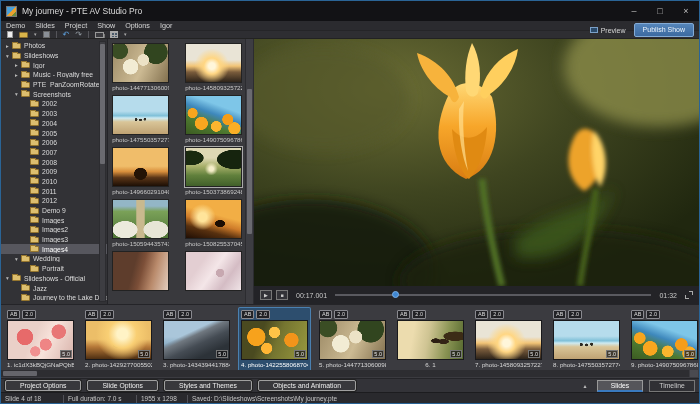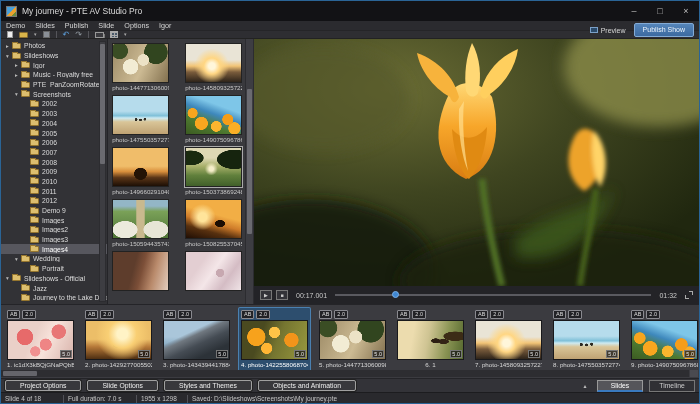--- a/index.html
+++ b/index.html
@@ -115,22 +115,22 @@
     <div class="wctrls">
       <span class="wbtn">–</span>
       <span class="wbtn">□</span>
       <span class="wbtn">×</span>
     </div>
   </div>
 
   <div class="menubar">
     <span class="mitem">Demo</span>
     <span class="mitem">Slides</span>
-    <span class="mitem">Publish</span>
-    <span class="mitem">Slide</span>
+    <span class="mitem">Project</span>
+    <span class="mitem">Show</span>
     <span class="mitem">Options</span>
     <span class="mitem">Igor</span>
   </div>
 
   <div class="toolbar">
     <span class="ticon t-new"></span>
     <span class="ticon t-open"></span>
     <span class="tcaret">▾</span>
     <span class="ticon t-save"></span>
     <span class="t-sep"></span>

